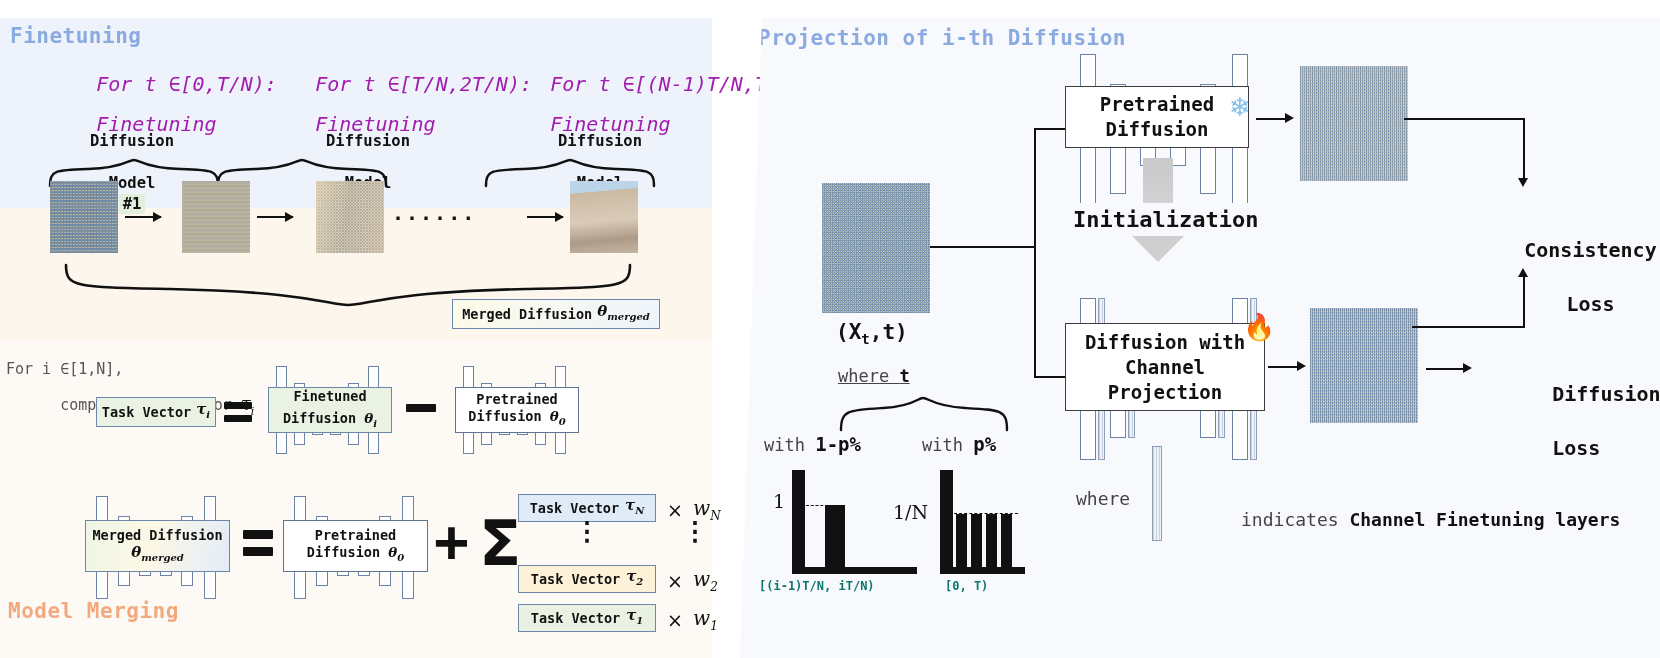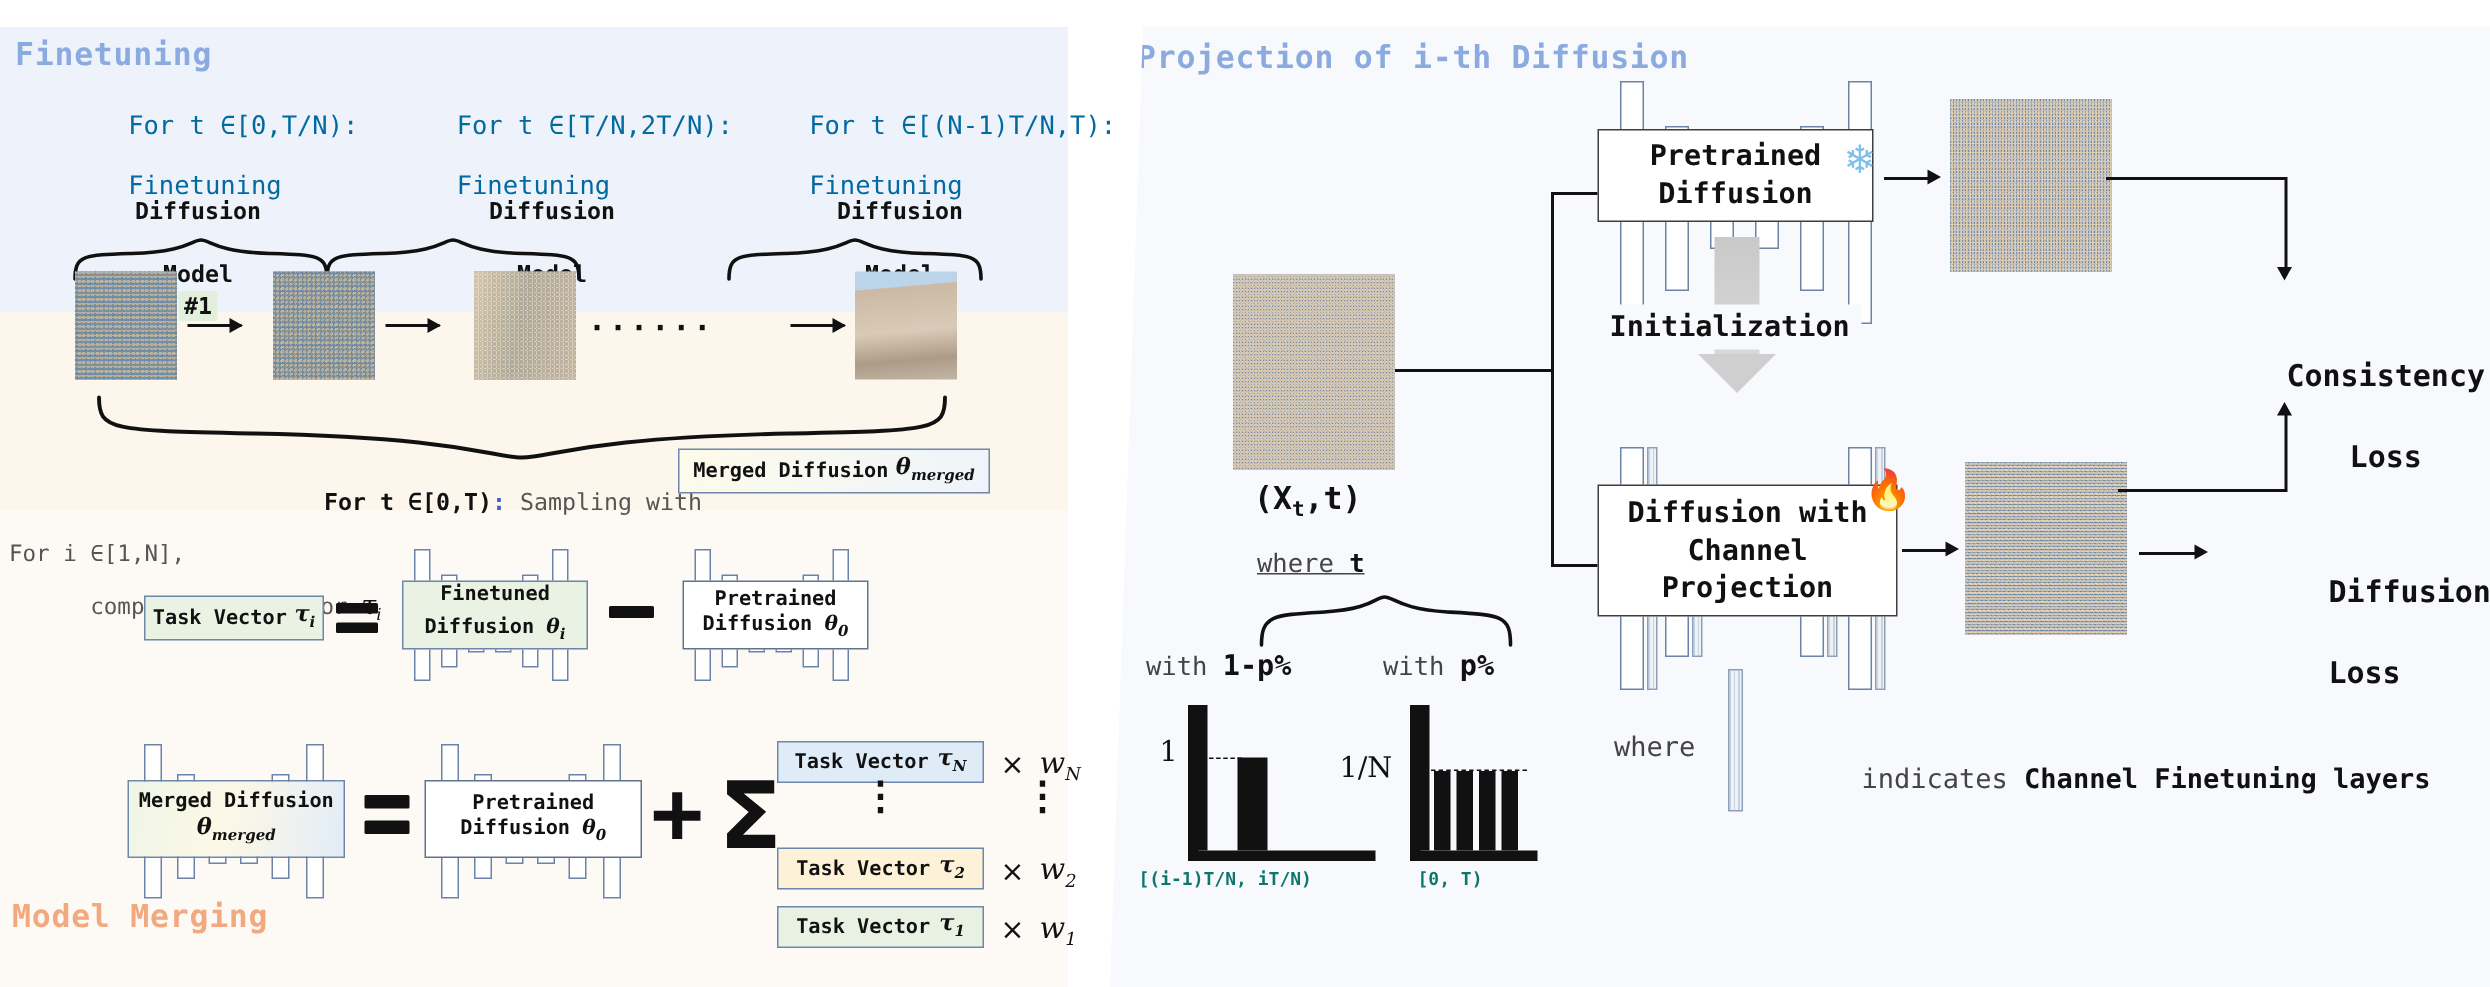--- a/index.html
+++ b/index.html
@@ -11,21 +11,21 @@
   
   #left-panel{left:0;top:18px;width:712px;height:640px;background:#ffffff;}
   #ft-band{position:absolute;left:0;top:0;width:712px;height:190px;background:#eef3fb;}
   #mm-band{position:absolute;left:0;top:190px;width:712px;height:133px;background:#fdf6ec;}
   #mm-band2{position:absolute;left:0;top:323px;width:712px;height:317px;background:#fdfaf5;}
 
   .band-title{position:absolute;font-weight:bold;font-size:21px;letter-spacing:.5px;}
   #title-finetuning{left:10px;top:6px;color:#8aaae0;}
   #title-merging{left:8px;top:581px;color:#f3a97f;}
 
-  .col-head{position:absolute;font-size:17px;line-height:20px;color:#0369a1;white-space:pre;}
+  .col-head{position:absolute;font-size:20px;line-height:20px;color:#a21caf;white-space:pre;font-style:italic;}
 
   .mdl{position:absolute;text-align:center;font-weight:bold;font-size:15.5px;line-height:21px;color:#111;white-space:pre;}
   .hl{padding:1px 4px;border-radius:2px;}
   .hl-green{background:#e3efdd;}
   .hl-orange{background:#fdeec8;}
   .hl-blue{background:#d8e6f5;}
 
   .thumb{position:absolute;background-size:cover;background-position:center;border:0;}
 
   .arrow-r{position:absolute;height:2px;background:#111;}
@@ -171,23 +171,20 @@
          background-blend-mode:overlay;background-size:3px 3px,100% 100%;"></div>
     <div class="arrow-r" style="left:527px;top:198px;width:36px;"></div>
 
     <div class="thumb nz" style="left:570px;top:163px;width:68px;height:72px;background-image:
          linear-gradient(175deg,#bcd4e8 0%,#bcd4e8 16%,#cbb9a3 17%,#d9cbb8 55%,#ad9b87 80%,#c3b5a4 100%);"></div>
 
     <svg class="brace" style="left:60px;top:243px;" width="580" height="46">
       <path d="M6,4 C6,26 14,26 110,28 C250,31 268,44 288,44 C308,44 326,31 466,28 C562,26 570,26 570,4" stroke="#111" stroke-width="2.6" fill="none" stroke-linecap="round"></path>
     </svg>
 
-    <div class="eqline" style="left:160px;top:290px;font-size:15.5px;">
-      <b>For t ∈[0,T)</b><span class="blue-colon">:</span><span> Sampling with </span>
-    </div>
     <div class="lbox blue" style="left:452px;top:281px;width:208px;height:30px;background:linear-gradient(100deg,#fdfbe9 0%,#eef4fb 100%);">
       <span>Merged Diffusion</span>
       <span class="serif-it" style="font-size:15px;margin-left:5px;">θ<sub style="font-size:10px;">merged</sub></span>
     </div>
 
     <div class="eqline" style="left:6px;top:342px;">For i ∈[1,N],</div>
     <div class="eqline" style="left:6px;top:357px;">
       <span>compute task vector </span><span class="serif-it" style="font-size:18px;color:#111;">τ<sub style="font-size:11px;">i</sub></span>
     </div>
 
@@ -354,21 +351,21 @@
     <div class="line-h" style="left:516px;top:100px;width:32px;"></div>
     <div class="arr-head-r" style="left:545px;top:95px;"></div>
 
     <div class="thumb nz" style="left:560px;top:48px;width:108px;height:115px;background-image:
          repeating-conic-gradient(from 14deg at 31% 27%, #b9aa9a 0 25%, #818fa1 0 50%),
          repeating-conic-gradient(from 66deg at 71% 64%, #c2b49e 0 25%, #707f93 0 50%);
          background-blend-mode:overlay;background-size:3px 3px,2px 2px;"></div>
 
     <div class="bigarrow" style="left:403px;top:140px;height:80px;"></div>
     <div class="bigarrow-head" style="left:392px;top:218px;"></div>
-    <div class="rbold" style="left:325px;top:185px;font-size:19px;background:#f7f9fc;padding:4px 8px;">Initialization</div>
+    <div class="rbold" style="left:325px;top:185px;font-size:22px;background:#f7f9fc;padding:4px 8px;">Initialization</div>
 
     <div class="unet" style="left:330px;top:280px;width:200px;height:162px;">
       <div class="ubar" style="left:10px;top:0;width:16px;height:162px;"></div>
       <div class="ubar" style="left:40px;top:30px;width:16px;height:110px;"></div>
       <div class="ubar" style="left:70px;top:60px;width:16px;height:52px;"></div>
       <div class="ubar" style="left:100px;top:60px;width:16px;height:52px;"></div>
       <div class="ubar" style="left:130px;top:30px;width:16px;height:110px;"></div>
       <div class="ubar" style="left:162px;top:0;width:16px;height:162px;"></div>
       <div class="cp-strip" style="left:28px;top:0;width:7px;height:162px;"></div>
       <div class="cp-strip" style="left:58px;top:30px;width:7px;height:110px;"></div>

